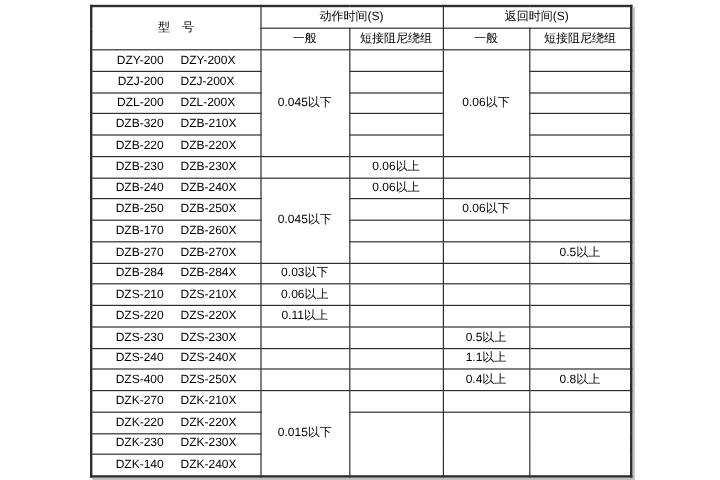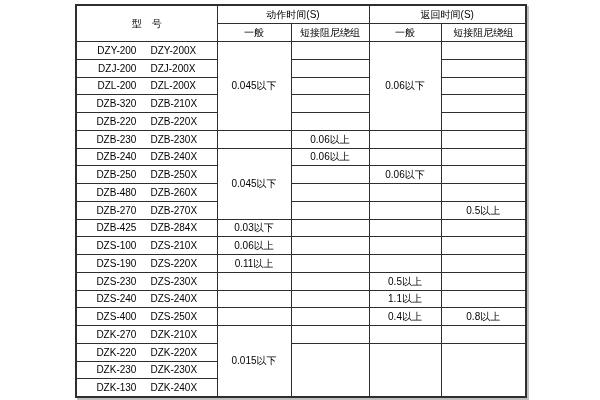--- a/index.html
+++ b/index.html
@@ -133,21 +133,21 @@
               <span>DZB-250X</span>
             </div>
           </td>
           <td></td>
           <td>0.06以下</td>
           <td></td>
         </tr>
         <tr>
           <td>
             <div class="model-pair">
-              <span>DZB-480</span>
+              <span>DZB-170</span>
               <span>DZB-260X</span>
             </div>
           </td>
           <td></td>
           <td></td>
           <td></td>
         </tr>
         <tr>
           <td>
             <div class="model-pair">
@@ -155,45 +155,45 @@
               <span>DZB-270X</span>
             </div>
           </td>
           <td></td>
           <td></td>
           <td>0.5以上</td>
         </tr>
         <tr>
           <td>
             <div class="model-pair">
-              <span>DZB-425</span>
+              <span>DZB-284</span>
               <span>DZB-284X</span>
             </div>
           </td>
           <td>0.03以下</td>
           <td></td>
           <td></td>
           <td></td>
         </tr>
         <tr>
           <td>
             <div class="model-pair">
-              <span>DZS-100</span>
+              <span>DZS-210</span>
               <span>DZS-210X</span>
             </div>
           </td>
           <td>0.06以上</td>
           <td></td>
           <td></td>
           <td></td>
         </tr>
         <tr>
           <td>
             <div class="model-pair">
-              <span>DZS-190</span>
+              <span>DZS-220</span>
               <span>DZS-220X</span>
             </div>
           </td>
           <td>0.11以上</td>
           <td></td>
           <td></td>
           <td></td>
         </tr>
         <tr>
           <td>
@@ -258,20 +258,20 @@
           <td>
             <div class="model-pair">
               <span>DZK-230</span>
               <span>DZK-230X</span>
             </div>
           </td>
         </tr>
         <tr>
           <td>
             <div class="model-pair">
-              <span>DZK-130</span>
+              <span>DZK-140</span>
               <span>DZK-240X</span>
             </div>
           </td>
         </tr>
       </tbody>
   </table>
 </div>
 
 </body></html>

